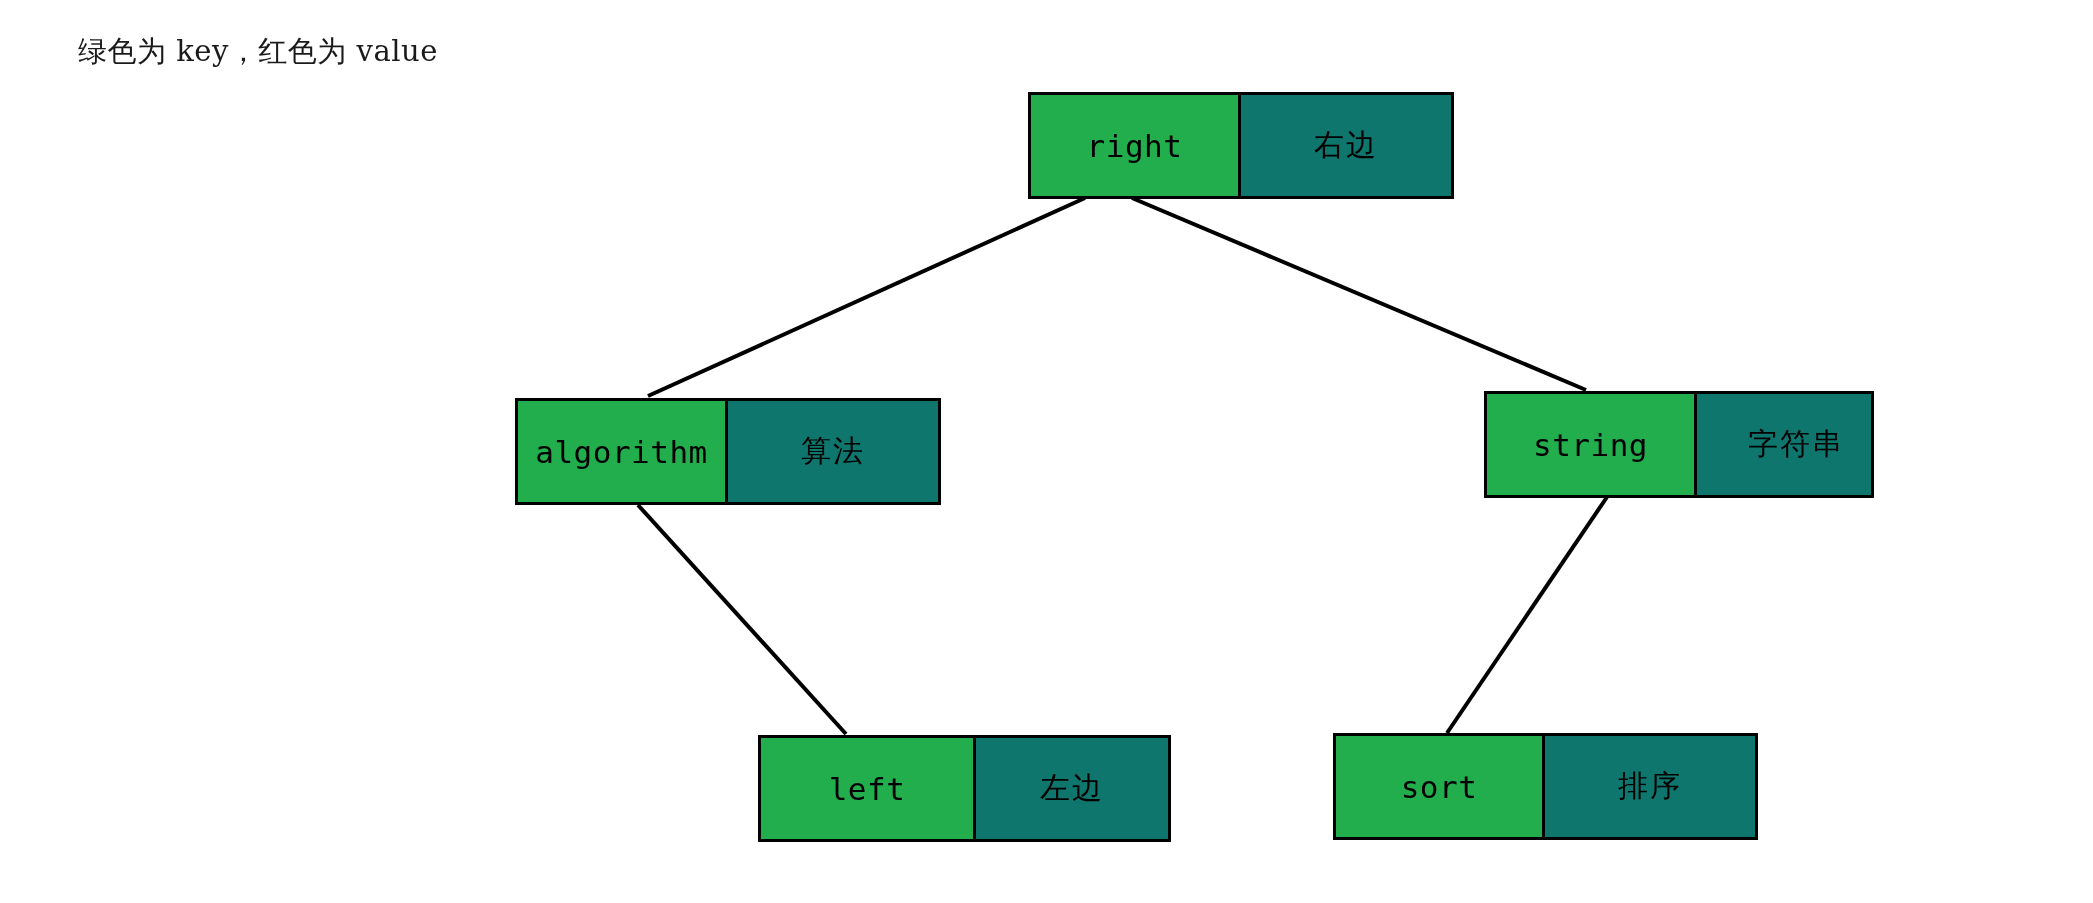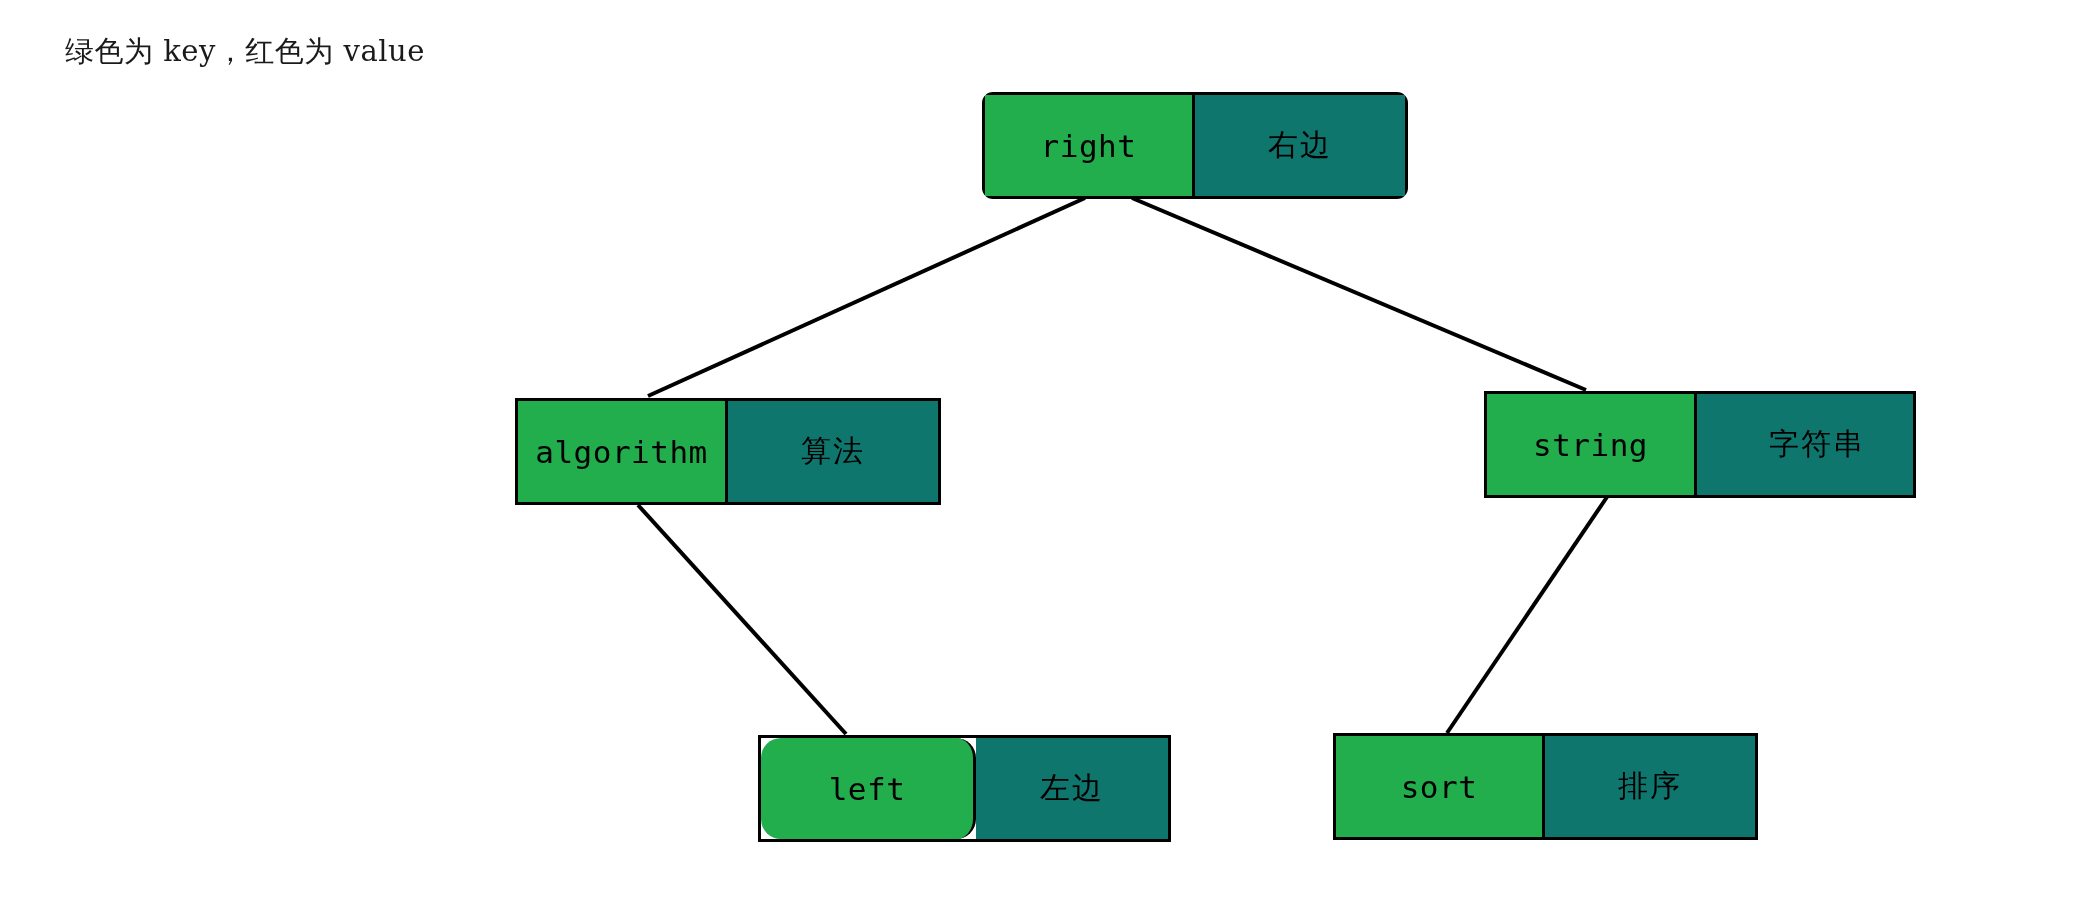--- a/index.html
+++ b/index.html
@@ -19,21 +19,21 @@
     position: absolute;
     left: 0;
     top: 0;
     width: 2093px;
     height: 903px;
   }
 
   
   .caption {
     position: absolute;
-    left: 65px;
+    left: 78px;
     top: 33px;
     font-family: "DejaVu Serif", "Liberation Serif", serif;
     font-size: 29px;
     line-height: 36px;
     color: #1a1a1a;
     white-space: pre;
     letter-spacing: 0.5px;
   }
 
   
@@ -85,37 +85,37 @@
 
   <div class="caption">绿色为 key，红色为 value</div>
 
   <svg id="edges" viewBox="0 0 2093 903" width="2093" height="903" xmlns="http://www.w3.org/2000/svg">
     <line x1="1085" y1="198" x2="648" y2="396" stroke="#000000" stroke-width="4"></line>
     <line x1="1132" y1="198" x2="1586" y2="390" stroke="#000000" stroke-width="4"></line>
     <line x1="638" y1="505" x2="846" y2="734" stroke="#000000" stroke-width="4"></line>
     <line x1="1607" y1="497" x2="1447" y2="733" stroke="#000000" stroke-width="4"></line>
   </svg>
 
-  <div class="node" style="left:982px; top:92px; height:107px;border-radius:11px;">
+  <div class="node" style="left:1028px; top:92px; height:107px;">
     <div class="cell key" style="width:210px;">right</div>
     <div class="cell value" style="width:210px;">右边</div>
   </div>
 
   <div class="node" style="left:515px; top:398px; height:107px;">
     <div class="cell key" style="width:210px;">algorithm</div>
     <div class="cell value" style="width:210px;">算法</div>
   </div>
 
   <div class="node" style="left:1484px; top:391px; height:107px;">
     <div class="cell key" style="width:210px;">string</div>
-    <div class="cell value" style="width:216px;padding-left:24px;">字符串</div>
+    <div class="cell value" style="width:174px;padding-left:24px;">字符串</div>
   </div>
 
   <div class="node" style="left:758px; top:735px; height:107px;">
-    <div class="cell key" style="width:215px;border-radius:20px;">left</div>
+    <div class="cell key" style="width:215px;">left</div>
     <div class="cell value" style="width:192px;">左边</div>
   </div>
 
   <div class="node" style="left:1333px; top:733px; height:107px;justify-content:space-between;">
     <div class="cell key" style="width:209px;">sort</div>
     <div class="cell value" style="width:210px;">排序</div>
   </div>
 
 </div>
 

